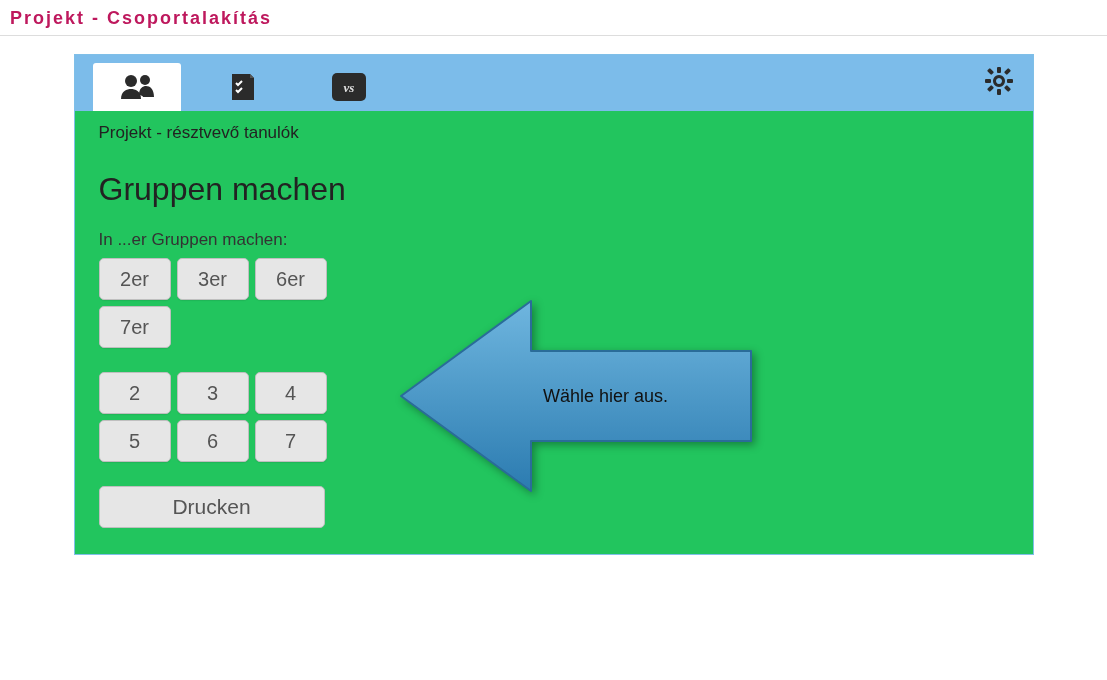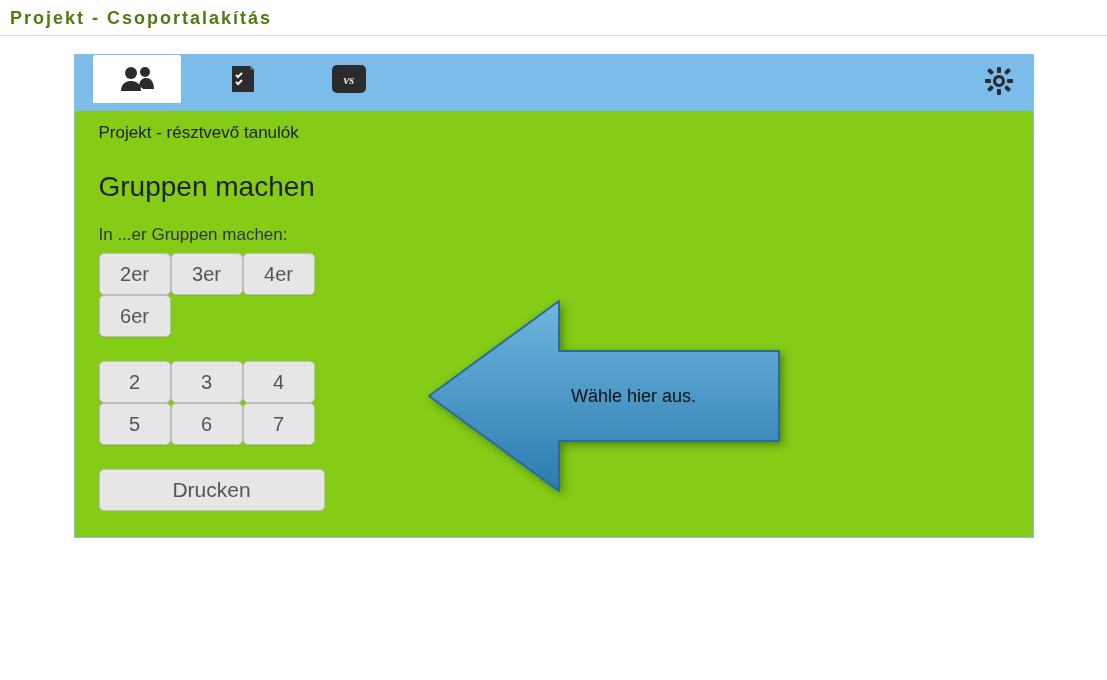--- a/index.html
+++ b/index.html
@@ -7,36 +7,37 @@
     font-family: Verdana, Geneva, sans-serif;
     background: #ffffff;
     color: #333;
     width: 1107px;
     height: 680px;
     overflow: hidden;
   }
   .page-title {
     font-size: 18px;
     font-weight: bold;
-    color: #4d7c0f;
+    color: #be185d;
     letter-spacing: 2px;
     padding: 8px 28px 6px 10px;
     border-bottom: 1px solid #ddd;
     margin-bottom: 18px;
   }
   .panel {
     margin: 0 auto;
     width: 960px;
     background: #fff;
     border: 1px solid #7fbfe8;
   }
   .tabbar {
     background: #7cbcea;
     height: 56px;
     display: flex;
+    align-items: flex-end;
     padding-left: 18px;
     position: relative;
     font-style: italic;
   }
   .tab {
     width: 88px;
     height: 48px;
     display: flex;
     align-items: center;
     justify-content: center;
@@ -53,41 +54,42 @@
     position: absolute;
     right: 18px;
     top: 0;
     height: 56px;
     display: flex;
     align-items: center;
     cursor: pointer;
   }
   .content {
     padding: 12px 39px 26px 24px;
-    background: #84cc16;
+    background: #22c55e;
     position: relative;
   }
   .subtitle {
     font-size: 17px;
     color: #222;
     margin-bottom: 28px;
   }
   .heading {
-    font-size: 28px;
+    font-size: 32px;
     color: #222;
     margin-bottom: 22px;
     font-weight: 400;
   }
   .section-label {
     font-size: 17px;
     margin-bottom: 8px;
   }
   .btn-grid {
     display: grid;
     grid-template-columns: repeat(3, 72px);
+    gap: 6px;
     margin-bottom: 24px;
   }
   .gbtn {
     background: #e6e6e6;
     border: 1px solid #bfbfbf;
     border-radius: 5px;
     height: 42px;
     font-size: 20px;
     color: #555;
     cursor: pointer;
@@ -100,21 +102,21 @@
     border-radius: 5px;
     width: 226px;
     height: 42px;
     font-size: 21px;
     color: #555;
     cursor: pointer;
     font-family: inherit;
   }
   .arrow-callout {
     position: absolute;
-    left: 344px;
+    left: 316px;
     top: 180px;
     width: 370px;
     height: 210px;
     display: flex;
     align-items: center;
     justify-content: center;
     filter: drop-shadow(3px 3px 4px rgba(0,0,0,0.35));
   }
   .arrow-callout svg { position: absolute; left:0; top:0; }
   .arrow-text {
@@ -181,22 +183,22 @@
   </div>
 
   <div class="content">
     <div class="subtitle">Projekt - résztvevő tanulók</div>
     <div class="heading">Gruppen machen</div>
 
     <div class="section-label">In ...er Gruppen machen:</div>
     <div class="btn-grid">
       <button class="gbtn">2er</button>
       <button class="gbtn">3er</button>
-      <button class="gbtn">4er</button>
       <button class="gbtn">6er</button>
+      <button class="gbtn">7er</button>
     </div>
 
     <div class="btn-grid">
       <button class="gbtn">2</button>
       <button class="gbtn">3</button>
       <button class="gbtn">4</button>
       <button class="gbtn">5</button>
       <button class="gbtn">6</button>
       <button class="gbtn">7</button>
     </div>

